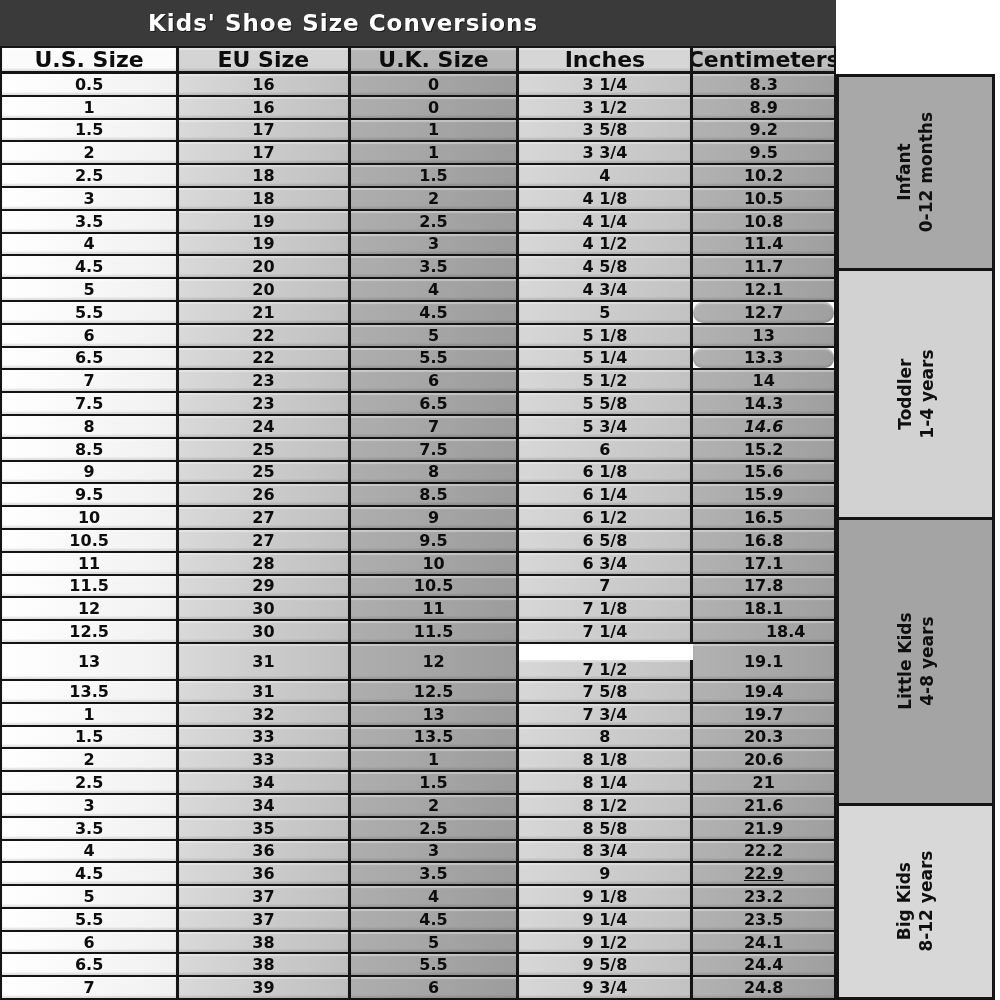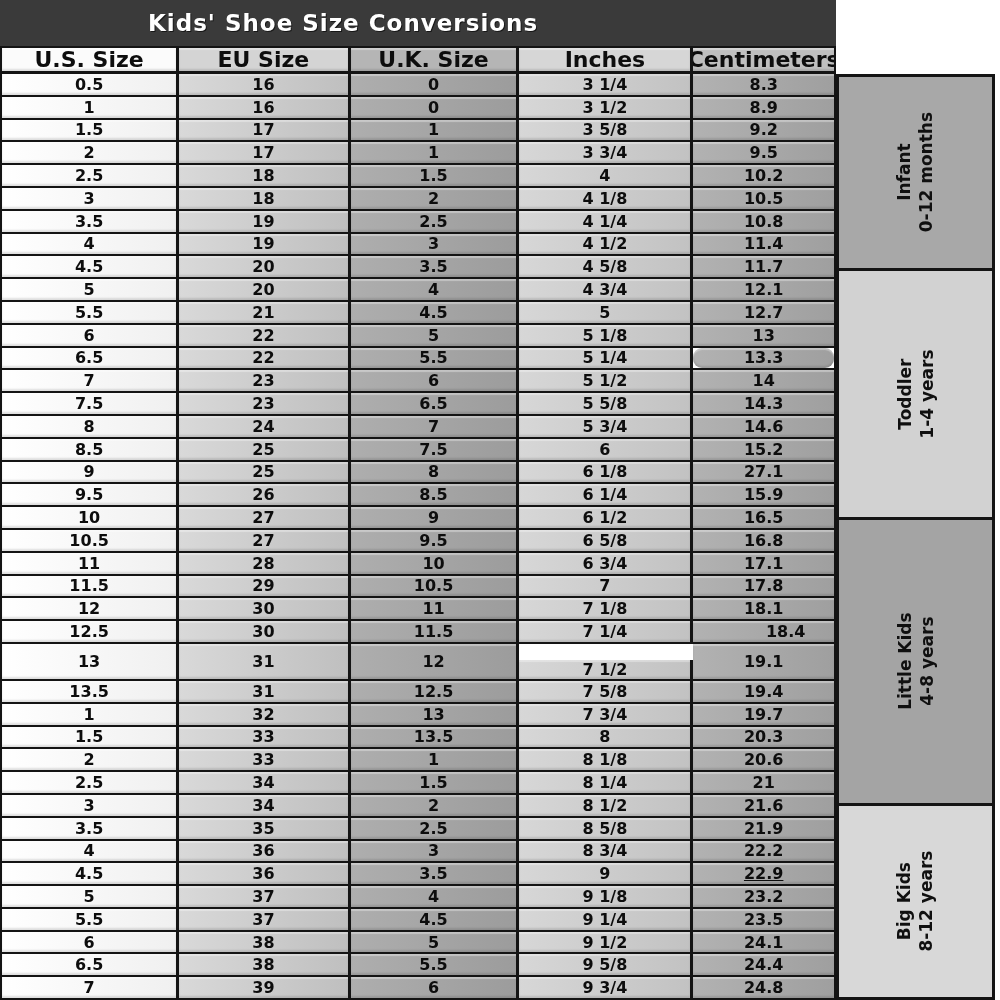--- a/index.html
+++ b/index.html
@@ -160,21 +160,21 @@
           <div class="cell c1" style="background: linear-gradient(to right, rgb(217, 217, 217), rgb(191, 191, 191));">20</div>
           <div class="cell c2" style="background: linear-gradient(to right, rgb(174, 174, 174), rgb(156, 156, 156));">4</div>
           <div class="cell c3" style="background: linear-gradient(to right, rgb(215, 215, 215), rgb(194, 194, 194));">4 3/4</div>
           <div class="cell c4" style="background: linear-gradient(to right, rgb(178, 178, 178), rgb(159, 159, 159));">12.1</div>
         </div>
         <div class="row">
           <div class="cell c0" style="background: linear-gradient(to right, rgb(255, 255, 255), rgb(240, 240, 240));">5.5</div>
           <div class="cell c1" style="background: linear-gradient(to right, rgb(217, 217, 217), rgb(191, 191, 191));">21</div>
           <div class="cell c2" style="background: linear-gradient(to right, rgb(174, 174, 174), rgb(156, 156, 156));">4.5</div>
           <div class="cell c3" style="background: linear-gradient(to right, rgb(215, 215, 215), rgb(194, 194, 194));">5</div>
-          <div class="cell c4" style="background: linear-gradient(to right, rgb(178, 178, 178), rgb(159, 159, 159));">12.7</div>
+          <div class="cell c4" style="background: linear-gradient(to right, rgb(178, 178, 178), rgb(159, 159, 159)); border-radius: 10px;">12.7</div>
         </div>
         <div class="row">
           <div class="cell c0" style="background: linear-gradient(to right, rgb(255, 255, 255), rgb(240, 240, 240));">6</div>
           <div class="cell c1" style="background: linear-gradient(to right, rgb(217, 217, 217), rgb(191, 191, 191));">22</div>
           <div class="cell c2" style="background: linear-gradient(to right, rgb(174, 174, 174), rgb(156, 156, 156));">5</div>
           <div class="cell c3" style="background: linear-gradient(to right, rgb(215, 215, 215), rgb(194, 194, 194));">5 1/8</div>
           <div class="cell c4" style="background: linear-gradient(to right, rgb(178, 178, 178), rgb(159, 159, 159));">13</div>
         </div>
         <div class="row">
           <div class="cell c0" style="background: linear-gradient(to right, rgb(255, 255, 255), rgb(240, 240, 240));">6.5</div>
@@ -195,35 +195,35 @@
           <div class="cell c1" style="background: linear-gradient(to right, rgb(217, 217, 217), rgb(191, 191, 191));">23</div>
           <div class="cell c2" style="background: linear-gradient(to right, rgb(174, 174, 174), rgb(156, 156, 156));">6.5</div>
           <div class="cell c3" style="background: linear-gradient(to right, rgb(215, 215, 215), rgb(194, 194, 194));">5 5/8</div>
           <div class="cell c4" style="background: linear-gradient(to right, rgb(178, 178, 178), rgb(159, 159, 159));">14.3</div>
         </div>
         <div class="row">
           <div class="cell c0" style="background: linear-gradient(to right, rgb(255, 255, 255), rgb(240, 240, 240));">8</div>
           <div class="cell c1" style="background: linear-gradient(to right, rgb(217, 217, 217), rgb(191, 191, 191));">24</div>
           <div class="cell c2" style="background: linear-gradient(to right, rgb(174, 174, 174), rgb(156, 156, 156));">7</div>
           <div class="cell c3" style="background: linear-gradient(to right, rgb(215, 215, 215), rgb(194, 194, 194));">5 3/4</div>
-          <div class="cell c4" style="background: linear-gradient(to right, rgb(178, 178, 178), rgb(159, 159, 159));">14.6</div>
+          <div class="cell c4" style="background: linear-gradient(to right, rgb(178, 178, 178), rgb(159, 159, 159)); font-style: italic;">14.6</div>
         </div>
         <div class="row">
           <div class="cell c0" style="background: linear-gradient(to right, rgb(255, 255, 255), rgb(240, 240, 240));">8.5</div>
           <div class="cell c1" style="background: linear-gradient(to right, rgb(217, 217, 217), rgb(191, 191, 191));">25</div>
           <div class="cell c2" style="background: linear-gradient(to right, rgb(174, 174, 174), rgb(156, 156, 156));">7.5</div>
           <div class="cell c3" style="background: linear-gradient(to right, rgb(215, 215, 215), rgb(194, 194, 194));">6</div>
           <div class="cell c4" style="background: linear-gradient(to right, rgb(178, 178, 178), rgb(159, 159, 159));">15.2</div>
         </div>
         <div class="row">
           <div class="cell c0" style="background: linear-gradient(to right, rgb(255, 255, 255), rgb(240, 240, 240));">9</div>
           <div class="cell c1" style="background: linear-gradient(to right, rgb(217, 217, 217), rgb(191, 191, 191));">25</div>
           <div class="cell c2" style="background: linear-gradient(to right, rgb(174, 174, 174), rgb(156, 156, 156));">8</div>
           <div class="cell c3" style="background: linear-gradient(to right, rgb(215, 215, 215), rgb(194, 194, 194));">6 1/8</div>
-          <div class="cell c4" style="background: linear-gradient(to right, rgb(178, 178, 178), rgb(159, 159, 159));">27.1</div>
+          <div class="cell c4" style="background: linear-gradient(to right, rgb(178, 178, 178), rgb(159, 159, 159));">15.6</div>
         </div>
         <div class="row">
           <div class="cell c0" style="background: linear-gradient(to right, rgb(255, 255, 255), rgb(240, 240, 240));">9.5</div>
           <div class="cell c1" style="background: linear-gradient(to right, rgb(217, 217, 217), rgb(191, 191, 191));">26</div>
           <div class="cell c2" style="background: linear-gradient(to right, rgb(174, 174, 174), rgb(156, 156, 156));">8.5</div>
           <div class="cell c3" style="background: linear-gradient(to right, rgb(215, 215, 215), rgb(194, 194, 194));">6 1/4</div>
           <div class="cell c4" style="background: linear-gradient(to right, rgb(178, 178, 178), rgb(159, 159, 159));">15.9</div>
         </div>
         <div class="row">
           <div class="cell c0" style="background: linear-gradient(to right, rgb(255, 255, 255), rgb(240, 240, 240));">10</div>

